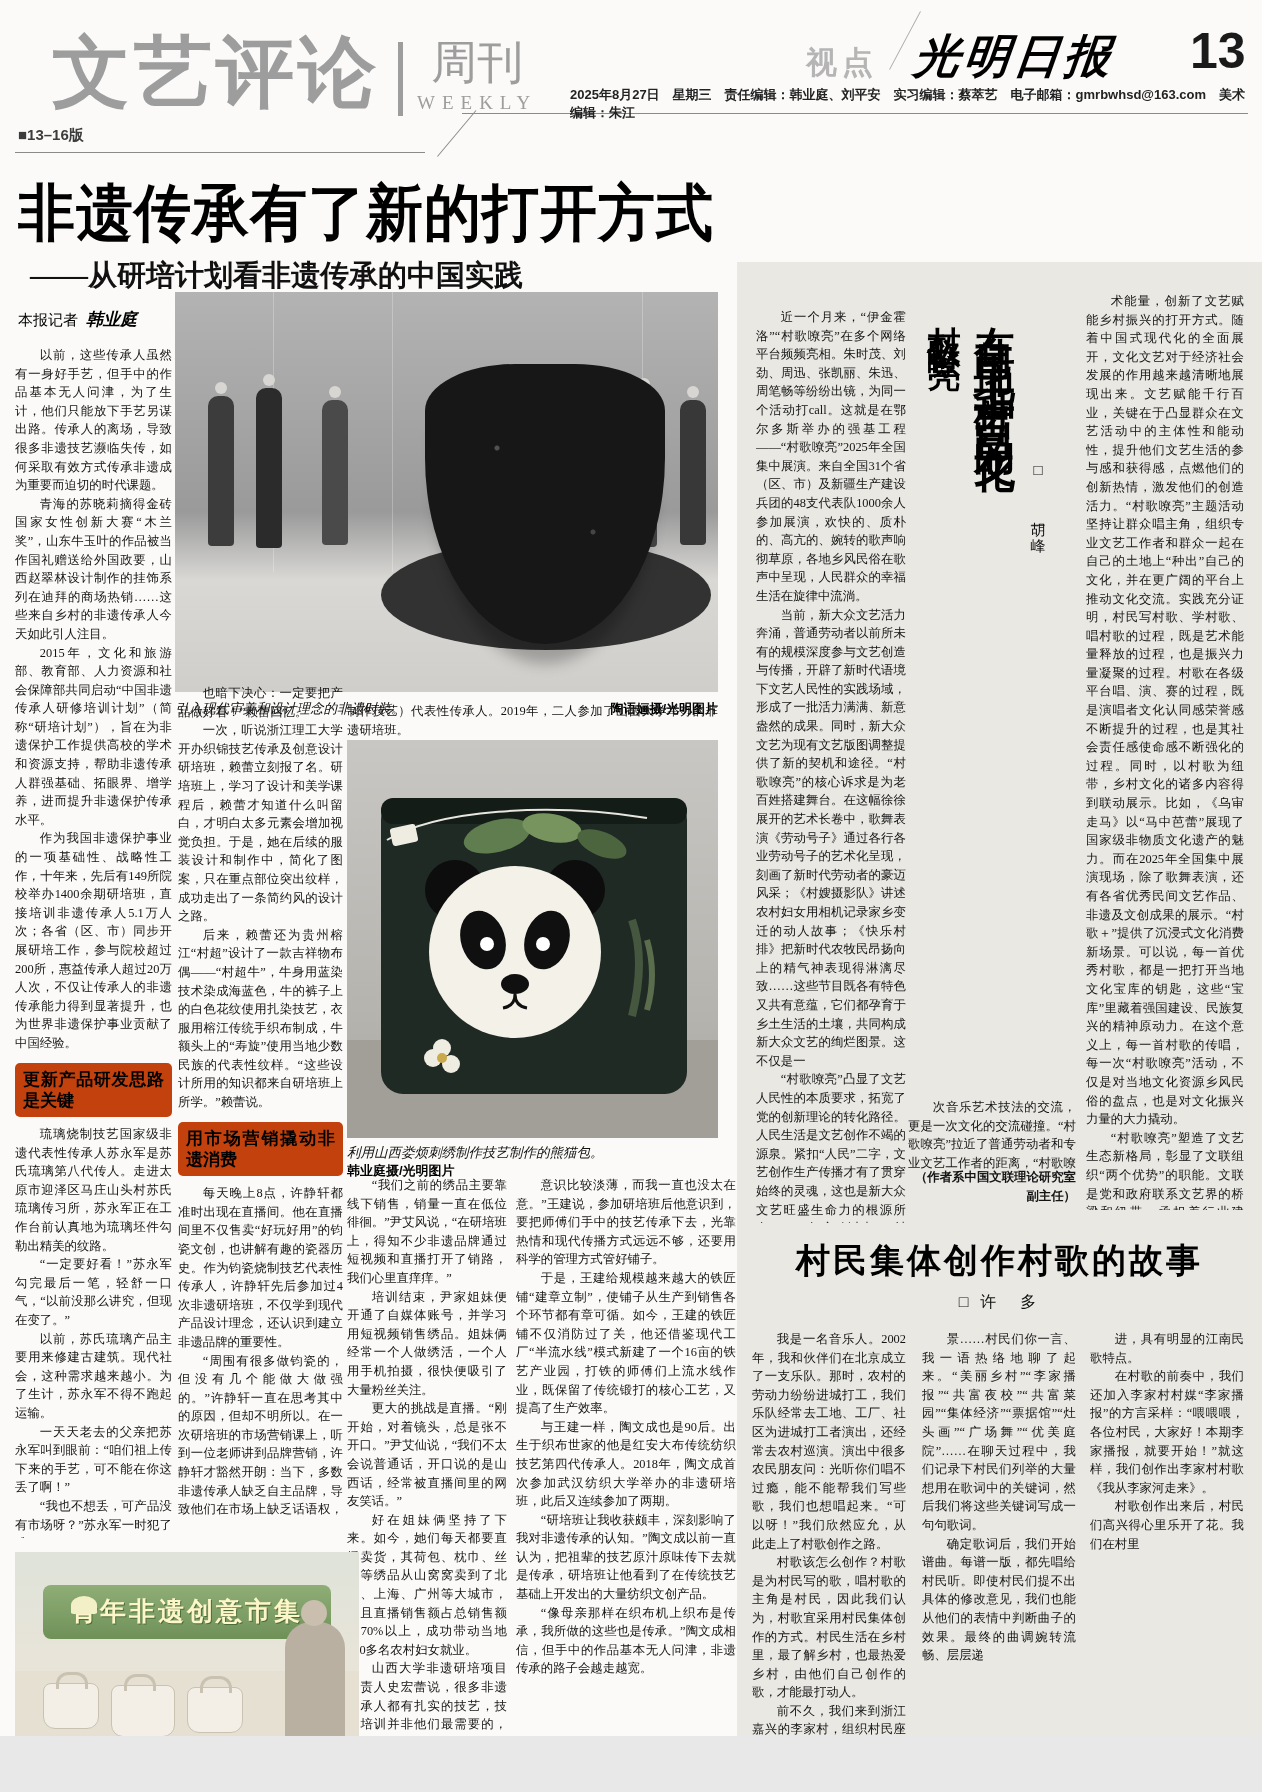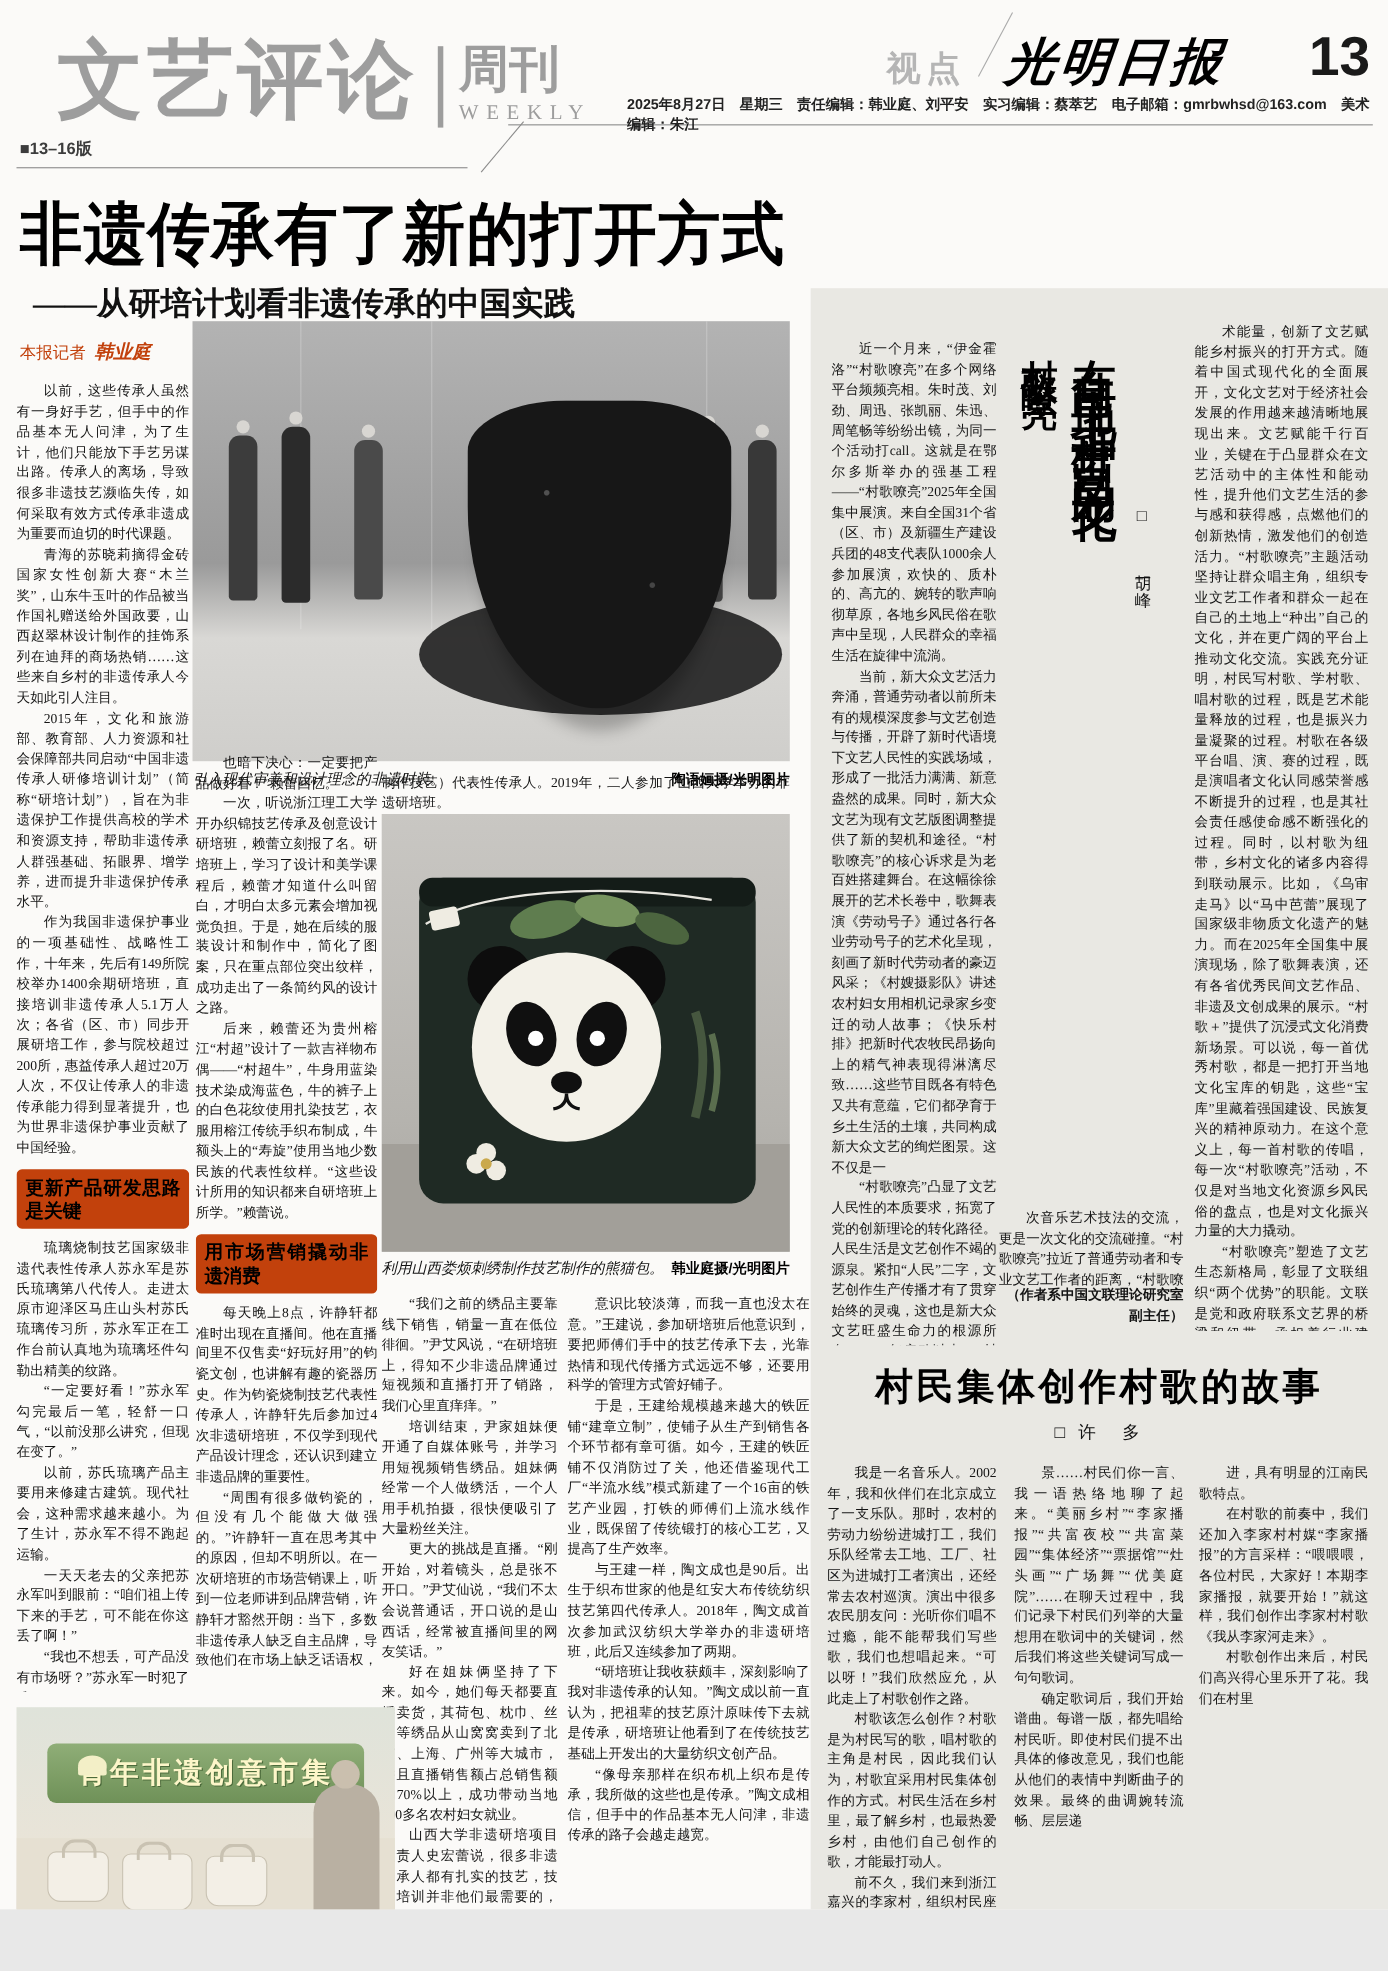--- a/index.html
+++ b/index.html
@@ -3,35 +3,35 @@
 <meta charset="utf-8">
 <style>
   html,body{margin:0;padding:0;background:#e8e8e8;}
   .page{position:relative;width:1262px;height:1736px;background:#fbfaf8;overflow:hidden;
         font-family:"Liberation Serif","DejaVu Serif",serif;color:#1a1a1a;padding-left:16px;}
   
   .masthead{position:absolute;left:52px;top:34px;display:flex;align-items:flex-start;}
   .masthead-main{font-size:78px;font-weight:800;color:#9d9d9d;letter-spacing:4px;line-height:1;}
   .masthead-div{width:5px;height:74px;background:#9d9d9d;margin:8px 14px 0 18px;}
   .masthead-sub{display:flex;flex-direction:column;margin-top:6px;}
-  .masthead-sub-cn{font-size:46px;font-weight:700;color:#9d9d9d;line-height:1;}
+  .masthead-sub-cn{font-size:46px;font-weight:400;color:#9d9d9d;line-height:1;text-align:center;}
   .masthead-sub-en{font-size:19px;color:#9d9d9d;letter-spacing:7px;margin-top:6px;font-family:"Liberation Serif",serif;}
   .edition{position:absolute;left:18px;top:126px;font-size:15px;font-weight:700;color:#3c3c3c;font-family:"Liberation Sans","DejaVu Sans",sans-serif;}
   .rule-left{position:absolute;left:15px;top:152px;width:410px;height:1px;background:#8a8a8a;}
   .rule-right{position:absolute;left:462px;top:113px;width:786px;height:1px;background:#8a8a8a;}
   .diag1{position:absolute;left:416px;top:110px;width:60px;height:1px;background:#8a8a8a;transform:rotate(-50deg);transform-origin:right center;}
   .diag2{position:absolute;left:872px;top:40px;width:66px;height:1px;background:#aaa;transform:rotate(-62deg);transform-origin:center;}
   .section-label{position:absolute;left:806px;top:42px;font-size:31px;font-weight:800;color:#b5b5b5;letter-spacing:5px;font-family:"Liberation Sans","DejaVu Sans",sans-serif;}
   .paper-logo{position:absolute;left:914px;top:26px;font-size:46px;font-weight:900;font-style:italic;letter-spacing:4px;color:#000;transform:skewX(-6deg);}
   .page-num{position:absolute;left:1190px;top:22px;font-size:50px;font-weight:700;color:#1a1a1a;font-family:"Liberation Sans","DejaVu Sans",sans-serif;}
   .dateline{position:absolute;left:570px;top:86px;width:680px;font-size:13px;font-weight:700;color:#222;font-family:"Liberation Sans","DejaVu Sans",sans-serif;}
   
   .lead-title{position:absolute;left:18px;top:172px;width:716px;font-size:57px;font-weight:900;letter-spacing:1px;color:#000;transform:scaleY(1.08);transform-origin:top left;white-space:nowrap;}
   .lead-subtitle{position:absolute;left:30px;top:256px;font-size:29px;font-weight:600;color:#111;}
-  .lead-byline{position:absolute;left:18px;top:308px;font-size:15px;color:#c2410c;}
+  .lead-byline{position:absolute;left:18px;top:308px;font-size:15px;color:#000000;}
   .lead-byline b{font-size:17px;font-style:italic;margin-left:8px;}
   .colflow{position:absolute;overflow:hidden;text-align:justify;font-size:12.4px;line-height:18.6px;color:#141414;}
   .colflow p{margin:0;text-indent:2em;}
   .subhead{display:block;background:#c2410c;border-radius:5px;font-weight:800;font-size:17px;line-height:1.25;padding:6px 8px;margin:10px 0 8px;text-indent:0;color:#000;}
   .caption-row{position:absolute;display:flex;justify-content:space-between;align-items:baseline;font-size:13.5px;}
   .caption-text{font-style:italic;color:#111;}
   .caption-credit{font-weight:800;font-style:normal;color:#000;font-family:"Liberation Sans","DejaVu Sans",sans-serif;font-size:13px;white-space:nowrap;}
   
   .photo{position:absolute;overflow:hidden;}
   .photo-fashion{background:linear-gradient(#b3b3b3 0%,#9a9a9a 55%,#d9d8d5 72%,#cfcecb 100%);}
@@ -156,21 +156,21 @@
       <ellipse cx="168" cy="244" rx="14" ry="10" fill="#101010"></ellipse>
       <path d="M168 254 Q168 266 156 268 M168 254 Q168 266 180 268" stroke="#101010" stroke-width="3" fill="none"></path>
       <circle cx="86" cy="318" r="9" fill="#efece2"></circle>
         <circle cx="104" cy="324" r="9" fill="#efece2"></circle>
       <circle cx="95" cy="308" r="9" fill="#efece2"></circle>
         <circle cx="95" cy="318" r="5" fill="#caa94c"></circle>
       <path d="M285 180 q14 40 0 96" stroke="#46573f" stroke-width="8" fill="none"></path>
       <path d="M300 200 q10 34 0 70" stroke="#5a6e4e" stroke-width="6" fill="none"></path>
     </svg>
   </div>
-  <div class="caption-row" style="left:347px;top:1144px;width:371px;">
+  <div class="caption-row" style="left:347px;top:1144px;width:371px;flex-direction:column;">
     <span class="caption-text">利用山西娄烦刺绣制作技艺制作的熊猫包。</span>
     <span class="caption-credit">韩业庭摄/光明图片</span>
   </div>
 
   <div class="colflow" style="left:347px;top:1176px;width:160px;height:616px;">
       <p>“我们之前的绣品主要靠线下销售，销量一直在低位徘徊。”尹艾风说，“在研培班上，得知不少非遗品牌通过短视频和直播打开了销路，我们心里直痒痒。”</p>
       <p>培训结束，尹家姐妹便开通了自媒体账号，并学习用短视频销售绣品。姐妹俩经常一个人做绣活，一个人用手机拍摄，很快便吸引了大量粉丝关注。</p>
       <p>更大的挑战是直播。“刚开始，对着镜头，总是张不开口。”尹艾仙说，“我们不太会说普通话，开口说的是山西话，经常被直播间里的网友笑话。”</p>
       <p>好在姐妹俩坚持了下来。如今，她们每天都要直播卖货，其荷包、枕巾、丝巾等绣品从山窝窝卖到了北京、上海、广州等大城市，并且直播销售额占总销售额的70%以上，成功带动当地500多名农村妇女就业。</p>
       <p>山西大学非遗研培项目负责人史宏蕾说，很多非遗传承人都有扎实的技艺，技艺培训并非他们最需要的，反倒是市场营销、包装宣传等是他们所缺乏的，研培计划就是要帮助非遗传承人弥补短板、提升综合素质。</p>

